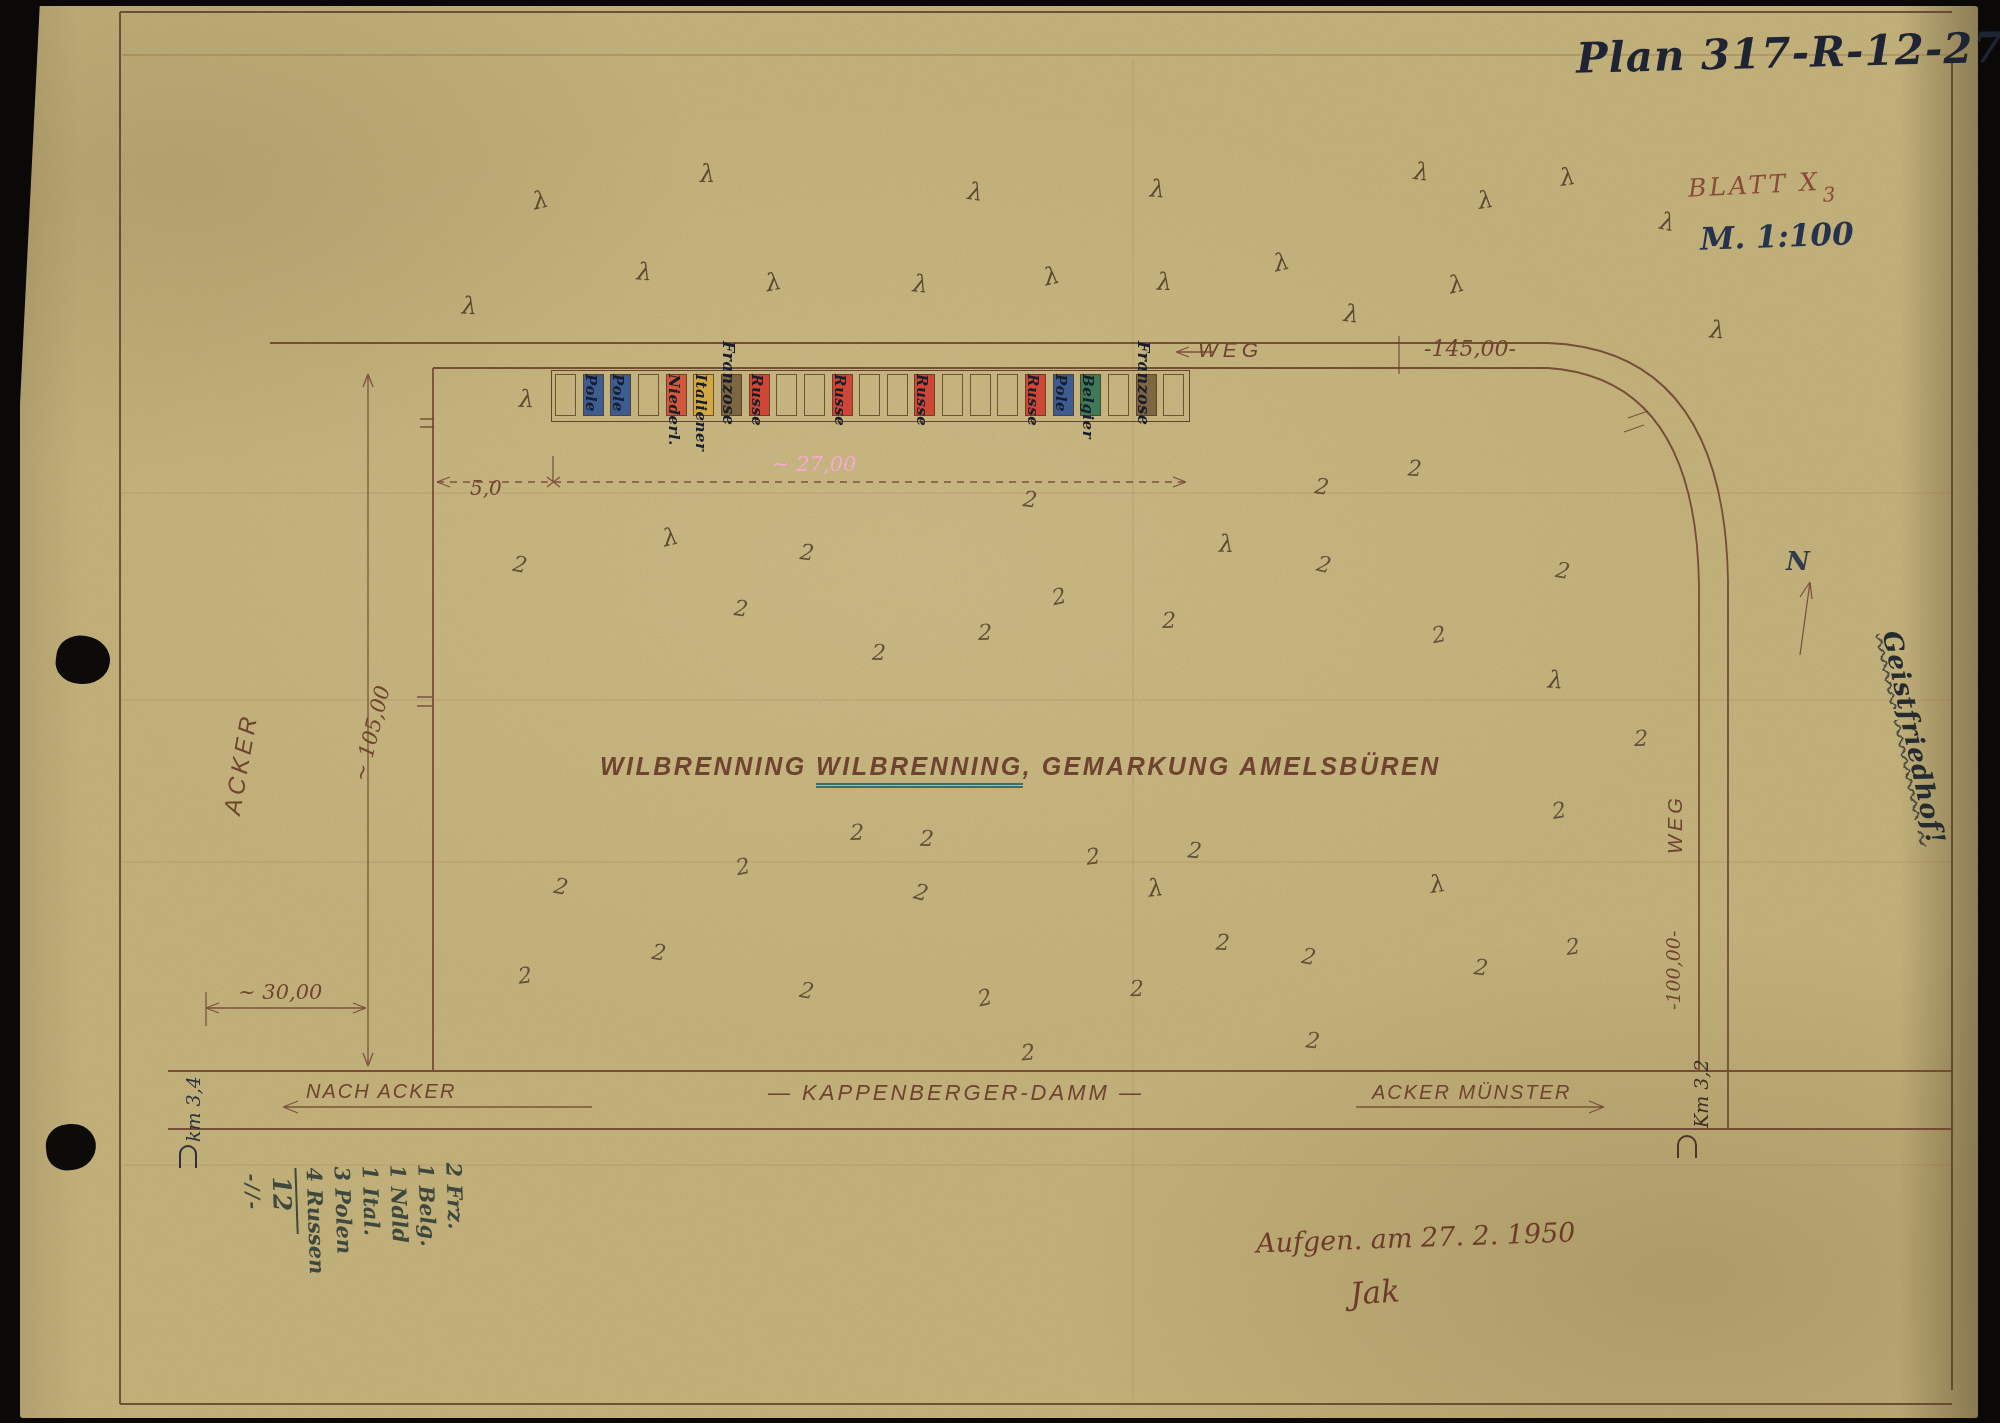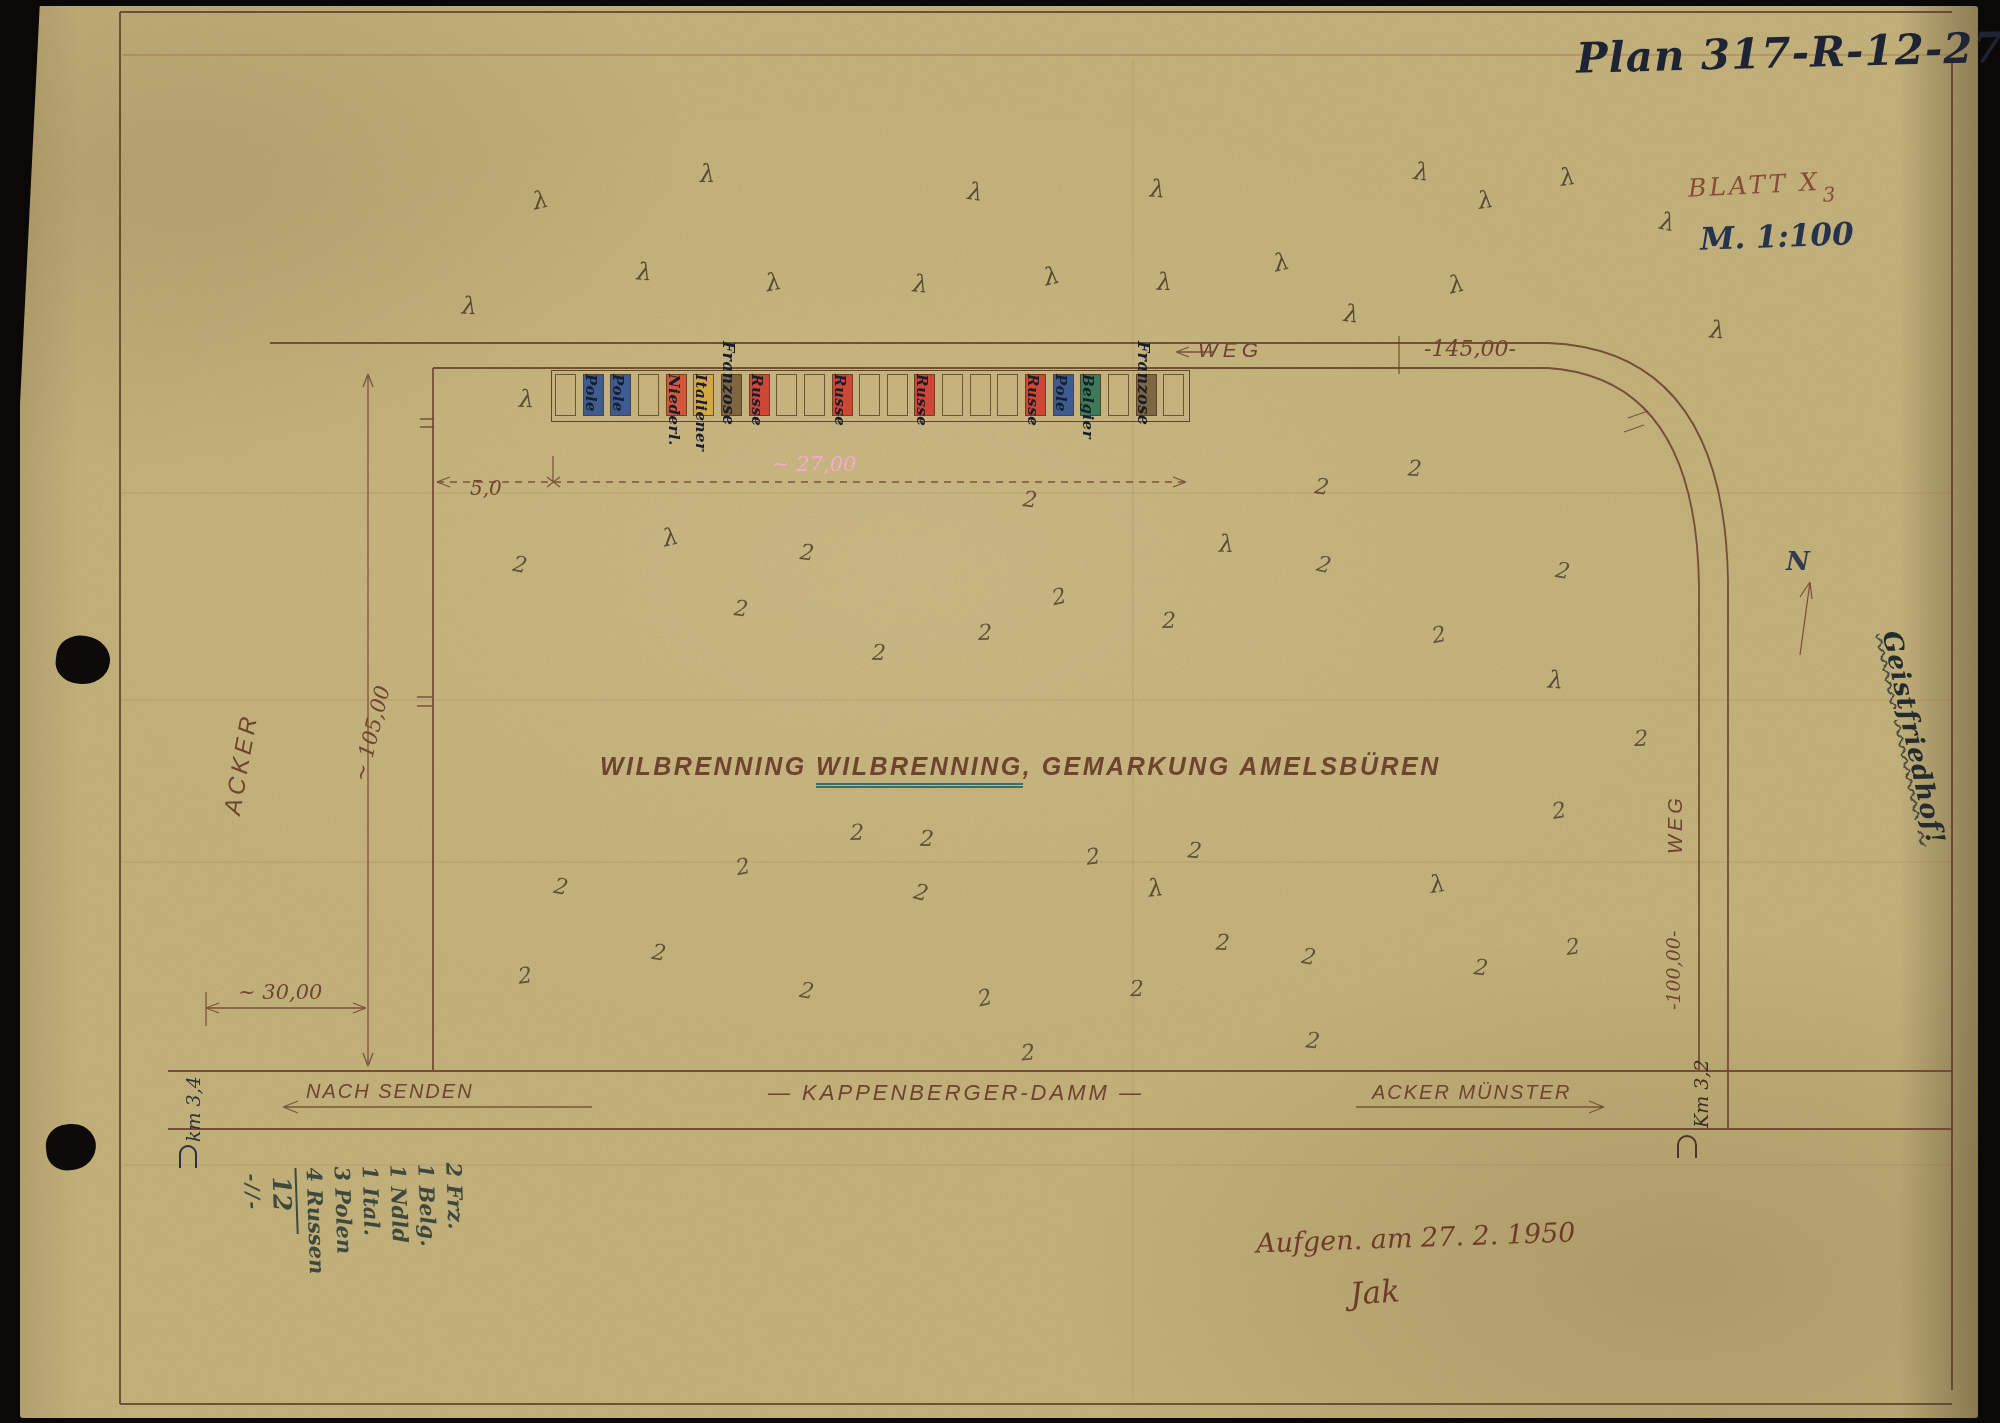--- a/index.html
+++ b/index.html
@@ -236,21 +236,21 @@
   <div class="txt hand dim145" style="color:#6e4330;">-145,00-</div>
   <div class="txt hand dim5" style="color:#6e4330;">5,0</div>
   <div class="txt hand dim27" style="color:#f9a8d4;">~ 27,00</div>
   <div class="txt letter acker">ACKER</div>
   <div class="txt hand dim105">~ 105,00</div>
   <div class="txt hand dim30" style="color:#6e4330;">~ 30,00</div>
   <div class="txt letter weg-right">WEG</div>
   <div class="txt hand dim100">-100,00-</div>
   <div class="txt hand km-l">km 3,4</div>
   <div class="txt hand km-r">Km 3,2</div>
-  <div class="txt letter senden">NACH SENDEN</div>
+  <div class="txt letter senden">NACH ACKER</div>
   <div class="txt letter kapp">— KAPPENBERGER-DAMM —</div>
   <div class="txt letter muenster">ACKER MÜNSTER</div>
   <div class="txt hand aufgen">Aufgen. am 27. 2. 1950</div>
   <div class="txt hand sig">Jak</div>
   <div class="txt hand north-n">N</div>
   <div class="txt hand margin-note">Geistfriedhof!</div>
 
   <div class="tally">
     <div>
         <div class="tline">2 Frz.</div>

